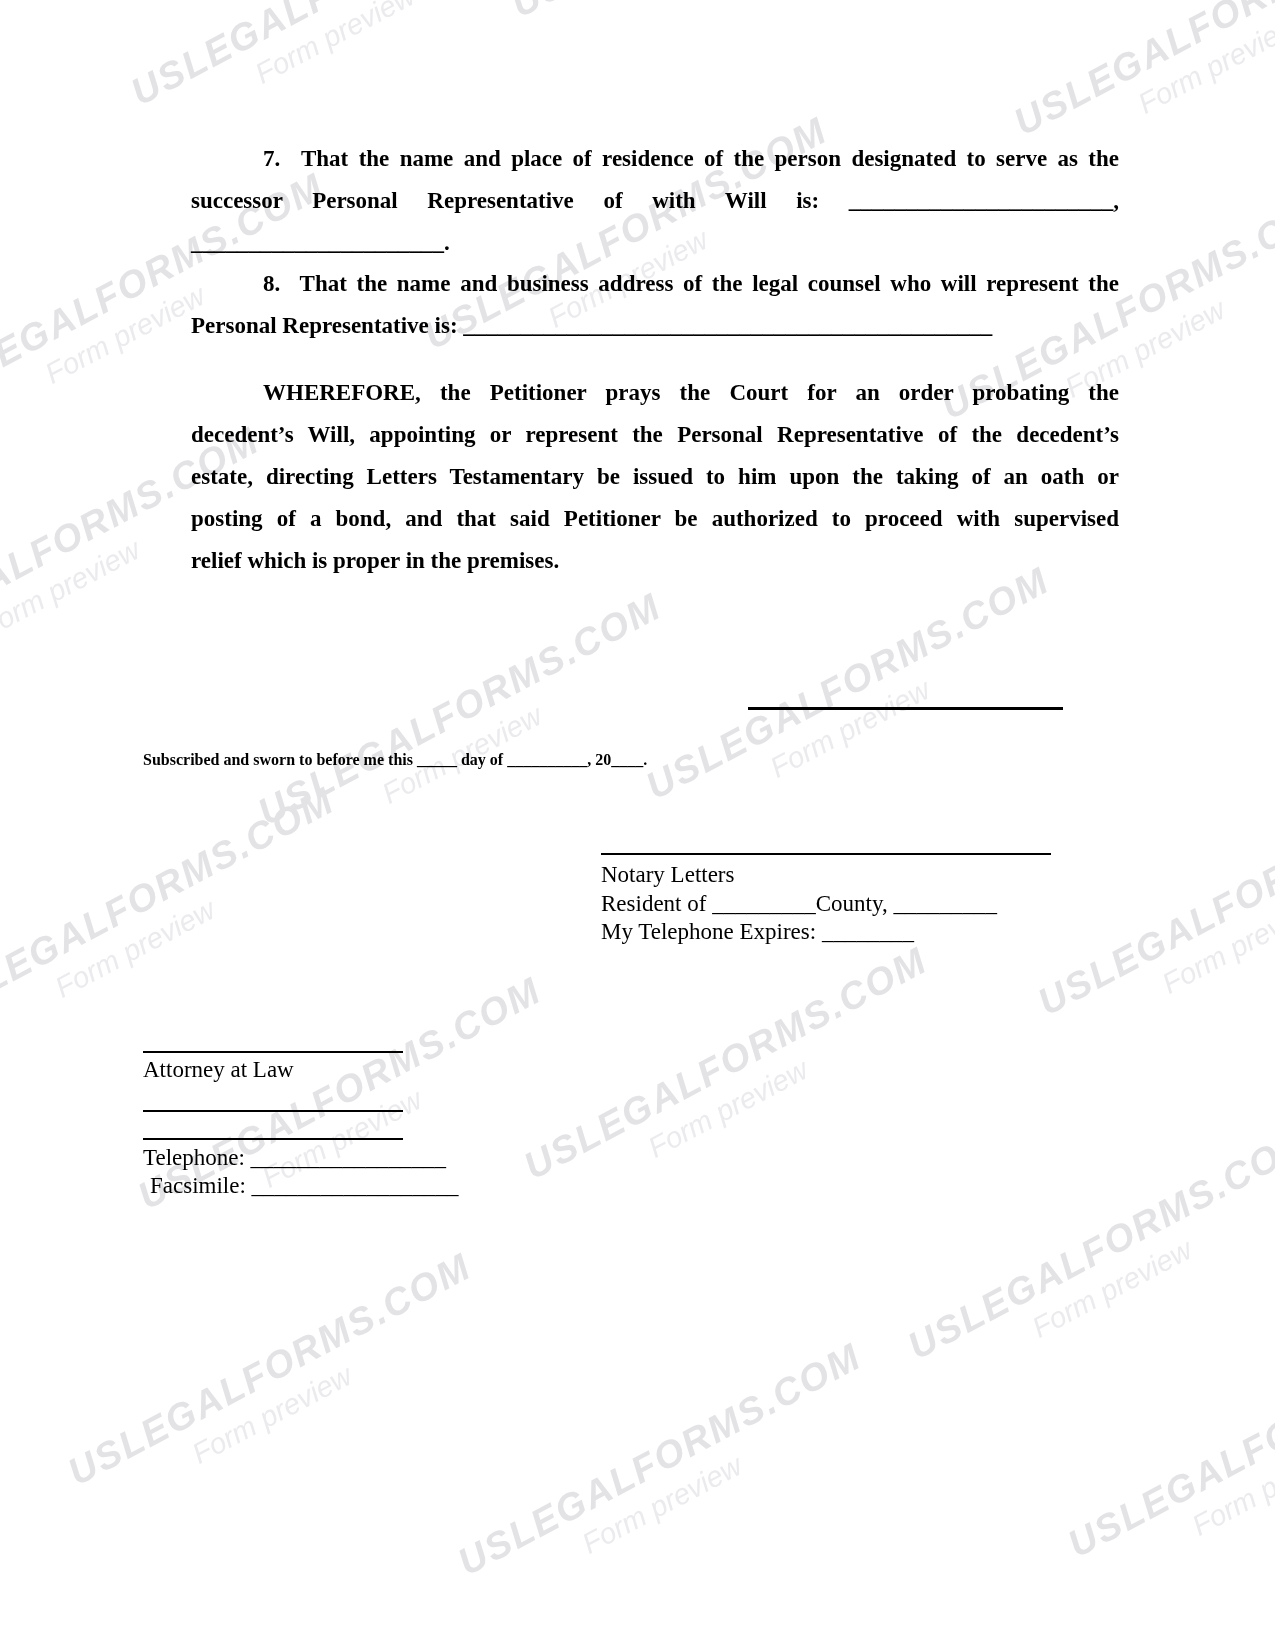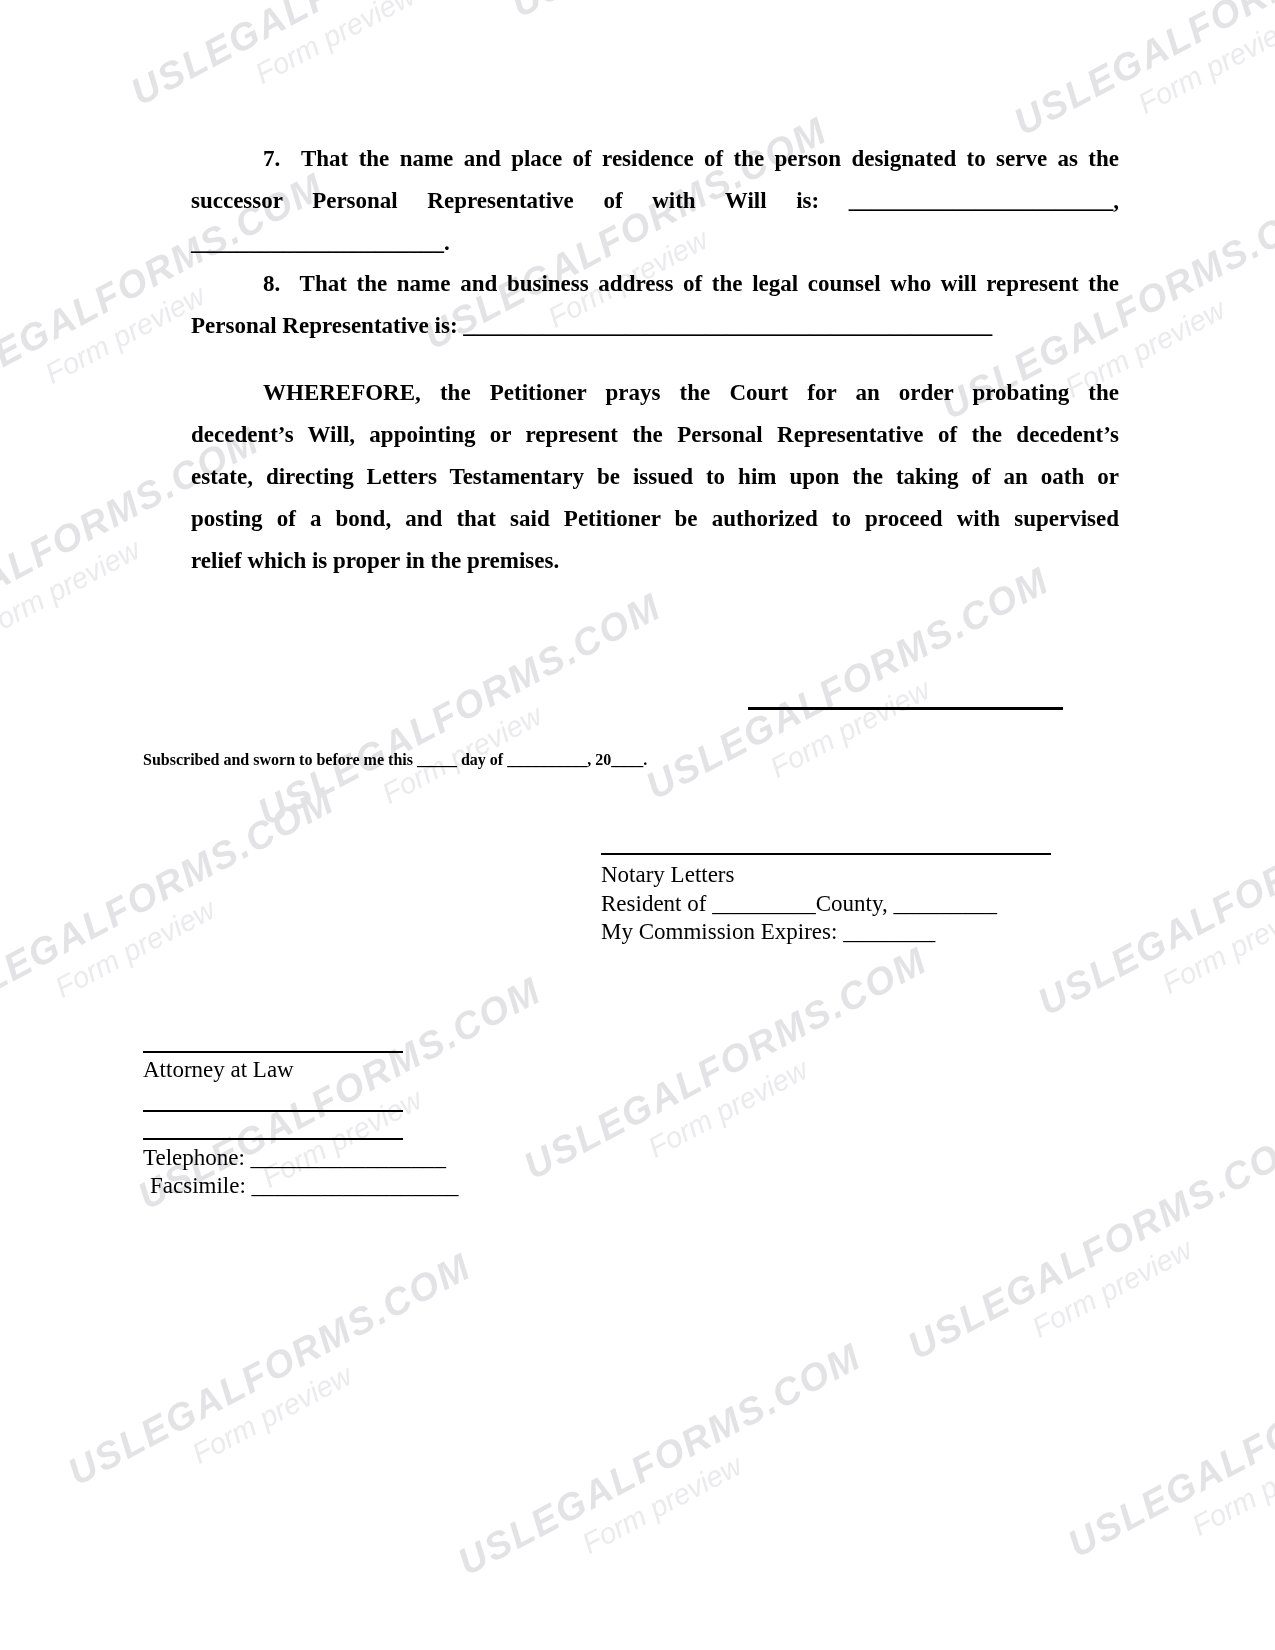--- a/index.html
+++ b/index.html
@@ -189,21 +189,21 @@
 
     <div class="rule" style="left:748px; top:707px; width:315px; border-top-width:3px"></div>
 
     <div class="single-line" style="top:739px">Subscribed and sworn to before me this _____ day of __________, 20____.</div>
 
     <div class="rule" style="left:601px; top:853px; width:450px"></div>
 
     <div class="notary">
         <div class="ln">Notary Letters</div>
         <div class="ln">Resident of _________County, _________</div>
-        <div class="ln">My Commission Expires: ________</div>
+        <div class="ln">My Telephone Expires: ________</div>
       </div>
 
     <div class="rule" style="left:143px; top:1051px; width:260px"></div>
     <div class="plain-line" style="left:143px; top:1056px">Attorney at Law</div>
     <div class="rule" style="left:143px; top:1110px; width:260px"></div>
     <div class="rule" style="left:143px; top:1138px; width:260px"></div>
     <div class="plain-line" style="left:143px; top:1144px">Telephone: _________________</div>
     <div class="plain-line" style="left:150px; top:1172px">Facsimile: __________________</div>
 
   </div>

